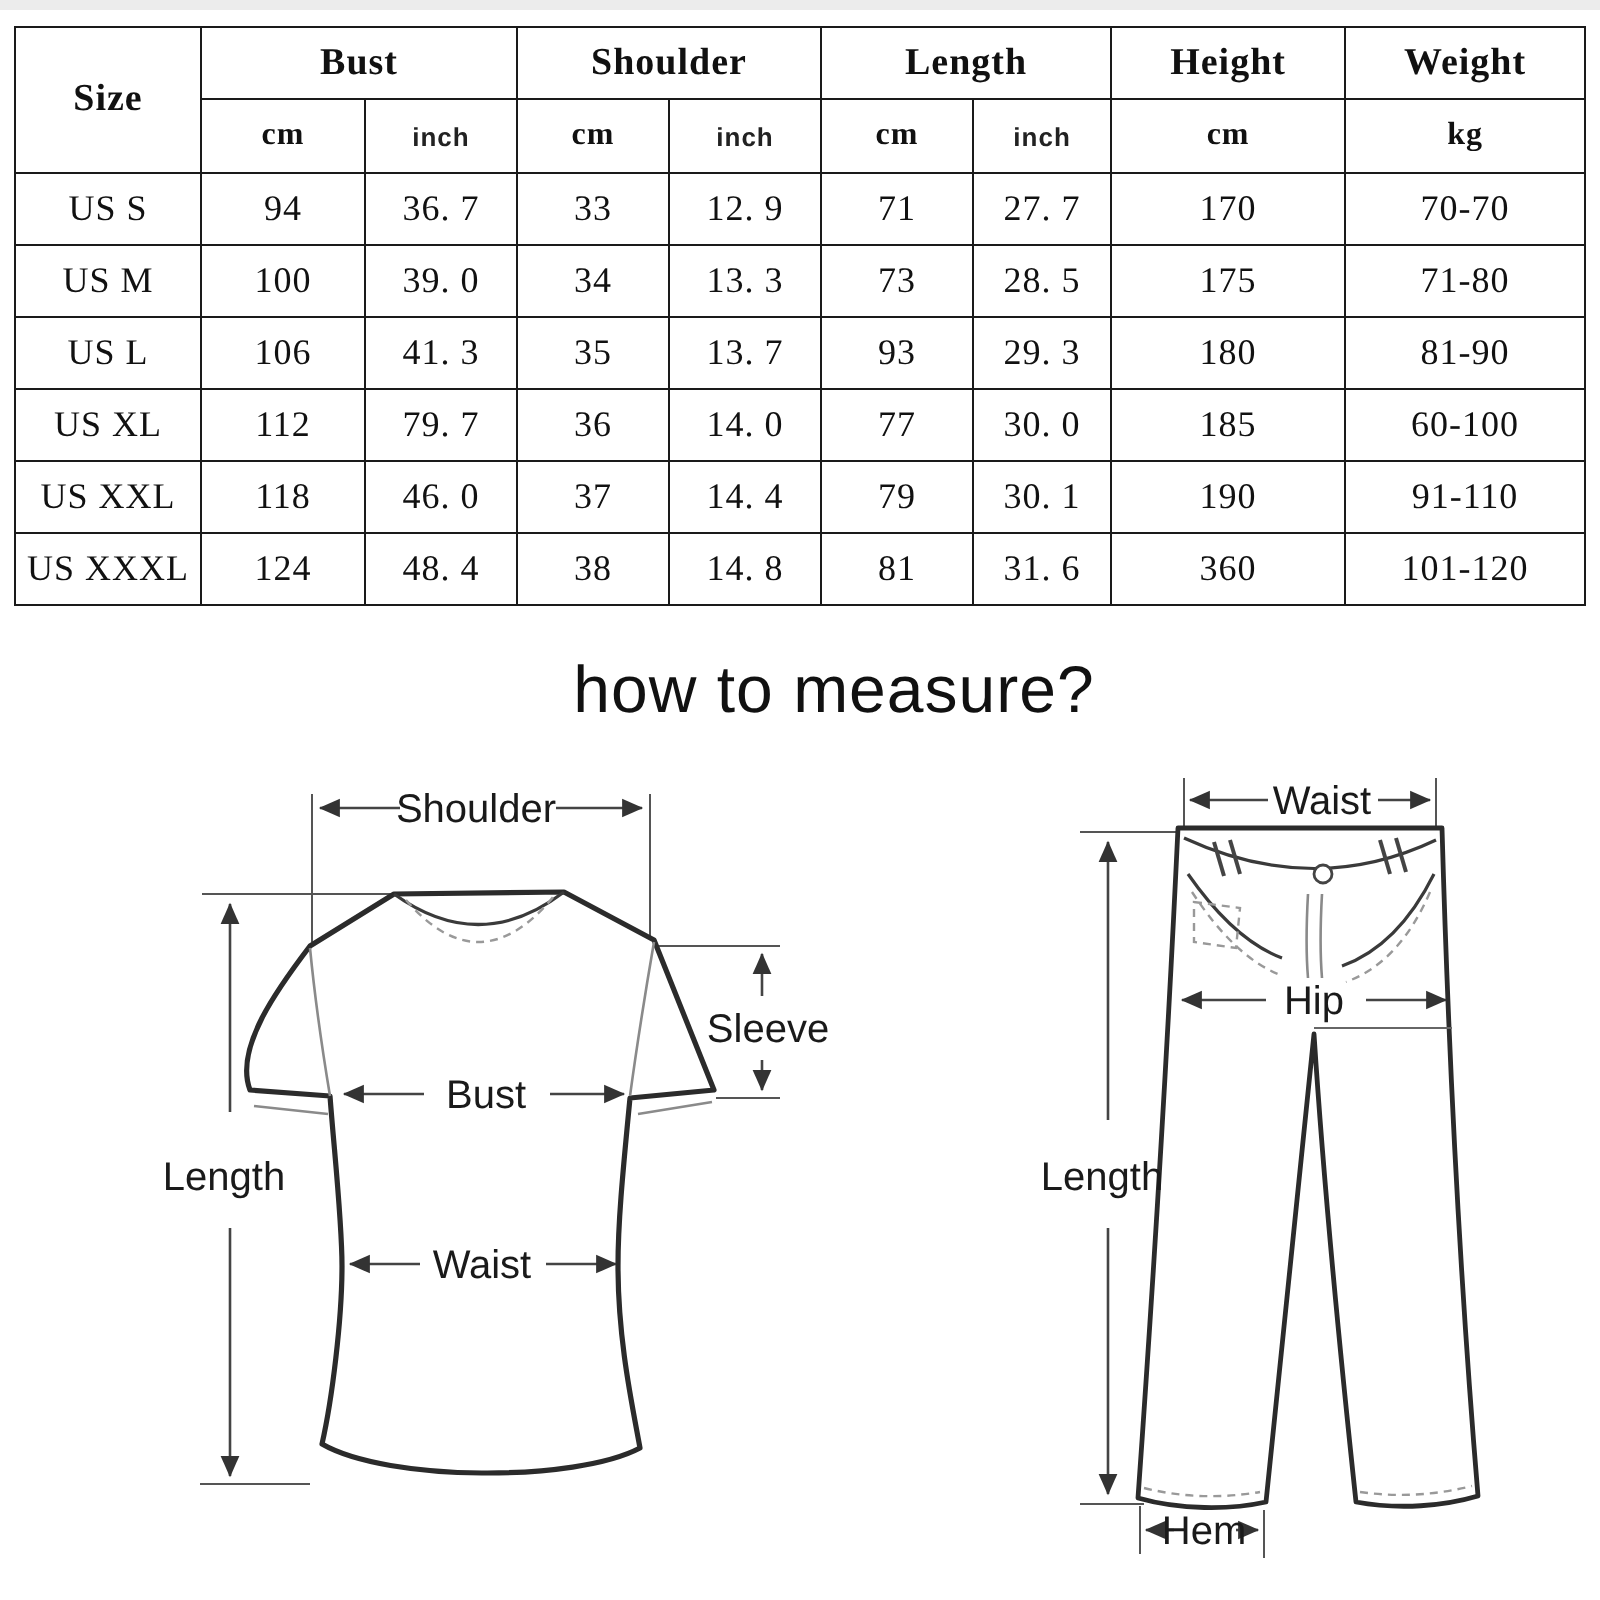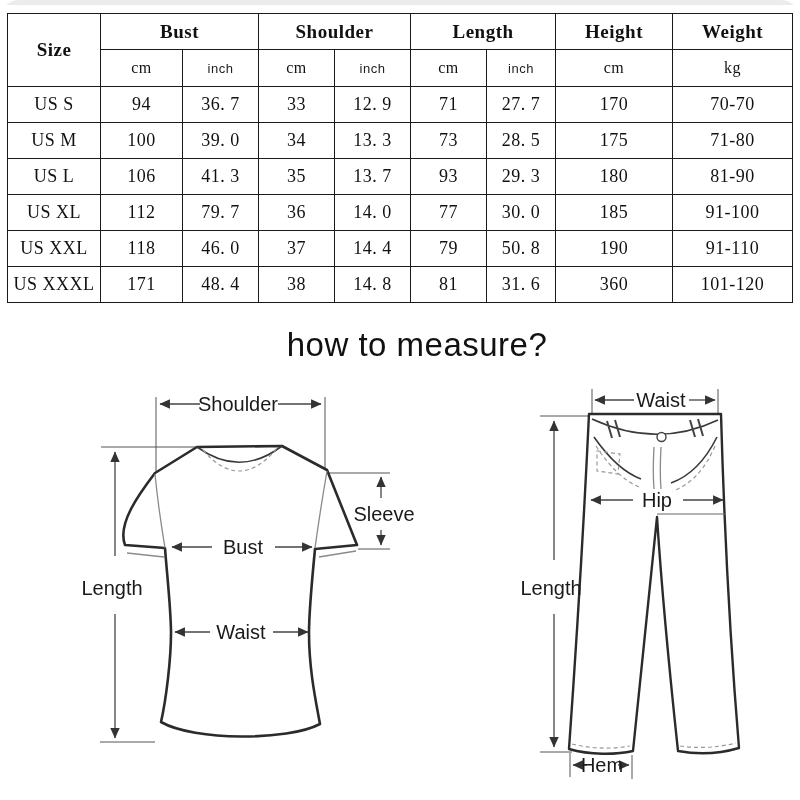--- a/index.html
+++ b/index.html
@@ -1,27 +1,27 @@
 <!DOCTYPE html>
 <html><head>
 <meta charset="utf-8">
 <style>
   html,body{margin:0;padding:0;background:#fff;}
   .page{position:relative;width:800px;height:800px;background:#ffffff;overflow:hidden;
-        font-family:"Liberation Sans",sans-serif;color:#1a1a1a;border-radius:19px;}
+        font-family:"Liberation Sans",sans-serif;color:#1a1a1a;}
   .top-strip{position:absolute;left:0;top:0;width:100%;height:5px;background:#ececec;}
 
   
   table.size-table{position:absolute;left:7px;top:13px;border-collapse:collapse;
         table-layout:fixed;width:785px;
         font-family:"Liberation Serif",serif;color:#111;}
   .size-table th,.size-table td{border:1.5px solid #1a1a1a;text-align:center;
         vertical-align:middle;padding:0;white-space:pre;letter-spacing:0.5px;}
   .size-table th.group{height:35px;font-size:19px;font-weight:600;}
-  .size-table tr.units th{height:36px;font-size:16px;font-weight:400;}
+  .size-table tr.units th{height:36px;font-size:16px;font-weight:700;}
   .size-table tr.units th.u-sans{font-family:"Liberation Sans",sans-serif;font-size:13px;color:#222;}
   .size-table td{height:35px;font-size:18px;}
 
   
   .heading{position:absolute;left:0;top:326px;width:800px;text-align:center;
         transform:translateX(17px);font-size:33px;font-weight:400;color:#111;
         letter-spacing:0.5px;}
 
   
   svg.diagram{position:absolute;left:0;top:0;width:800px;height:800px;}
@@ -107,36 +107,36 @@
       </tr>
       <tr>
         <td>US XL</td>
         <td>112</td>
         <td>79. 7</td>
         <td>36</td>
         <td>14. 0</td>
         <td>77</td>
         <td>30. 0</td>
         <td>185</td>
-        <td>91-100</td>
+        <td>60-100</td>
       </tr>
       <tr>
         <td>US XXL</td>
         <td>118</td>
         <td>46. 0</td>
         <td>37</td>
         <td>14. 4</td>
         <td>79</td>
-        <td>50. 8</td>
+        <td>30. 1</td>
         <td>190</td>
         <td>91-110</td>
       </tr>
       <tr>
         <td>US XXXL</td>
-        <td>171</td>
+        <td>124</td>
         <td>48. 4</td>
         <td>38</td>
         <td>14. 8</td>
         <td>81</td>
         <td>31. 6</td>
         <td>360</td>
         <td>101-120</td>
       </tr>
     </tbody>
   </table>

